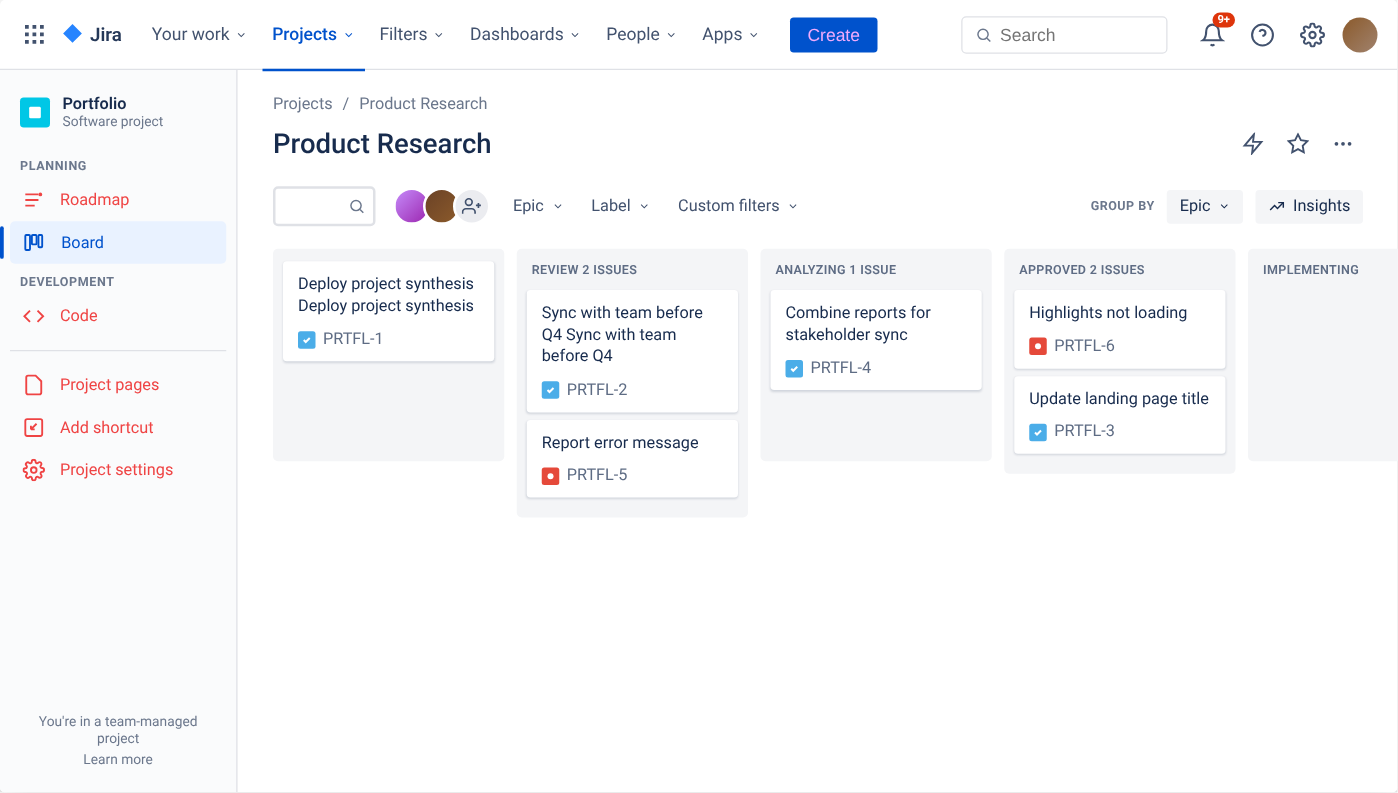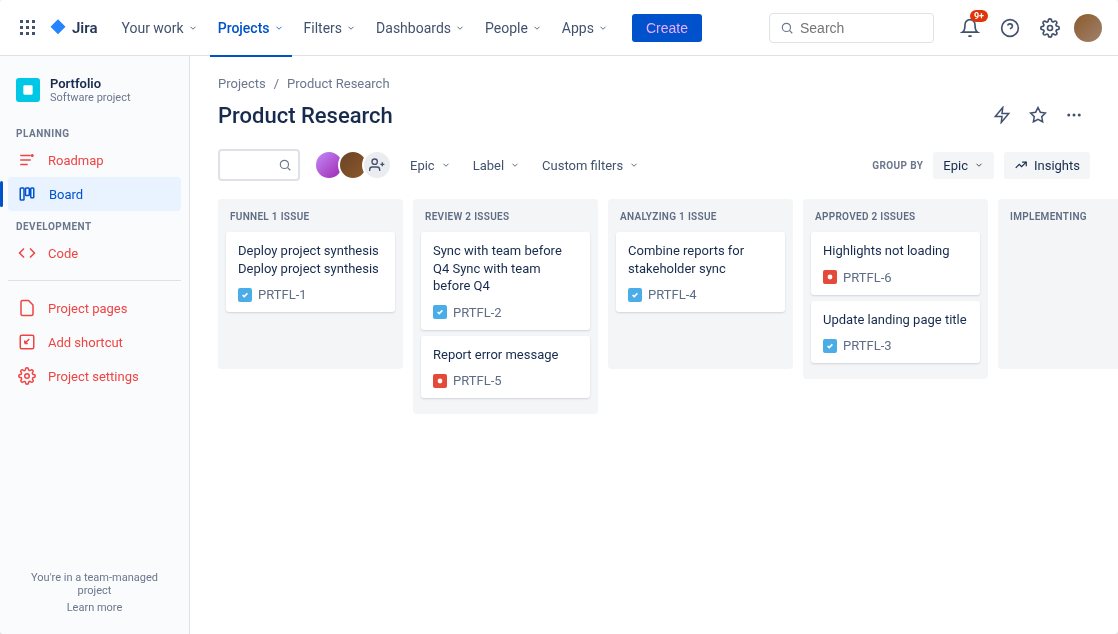--- a/index.html
+++ b/index.html
@@ -340,21 +340,20 @@
                 <polyline points="3 17 9 11 13 15 21 7"></polyline>
                 <polyline points="14 7 21 7 21 14"></polyline>
               </svg>
             <span>Insights</span>
           </div>
         </div>
       </div>
 
       <div class="board" id="board">
           <div class="column">
-            <div class="col-header">FUNNEL 1 ISSUE</div>
             <div class="card">
               <div class="card-title">Deploy project synthesis Deploy project synthesis</div>
               <div class="card-footer">
                 <div class="issue-icon issue-task">
                   <svg width="8" height="8" viewBox="0 0 10 10">
                     <path d="M2 5l2 2 4-4" stroke="#fff" stroke-width="2" fill="none"></path>
                   </svg>
                 </div>
                 <span class="issue-id">PRTFL-1</span>
               </div>

